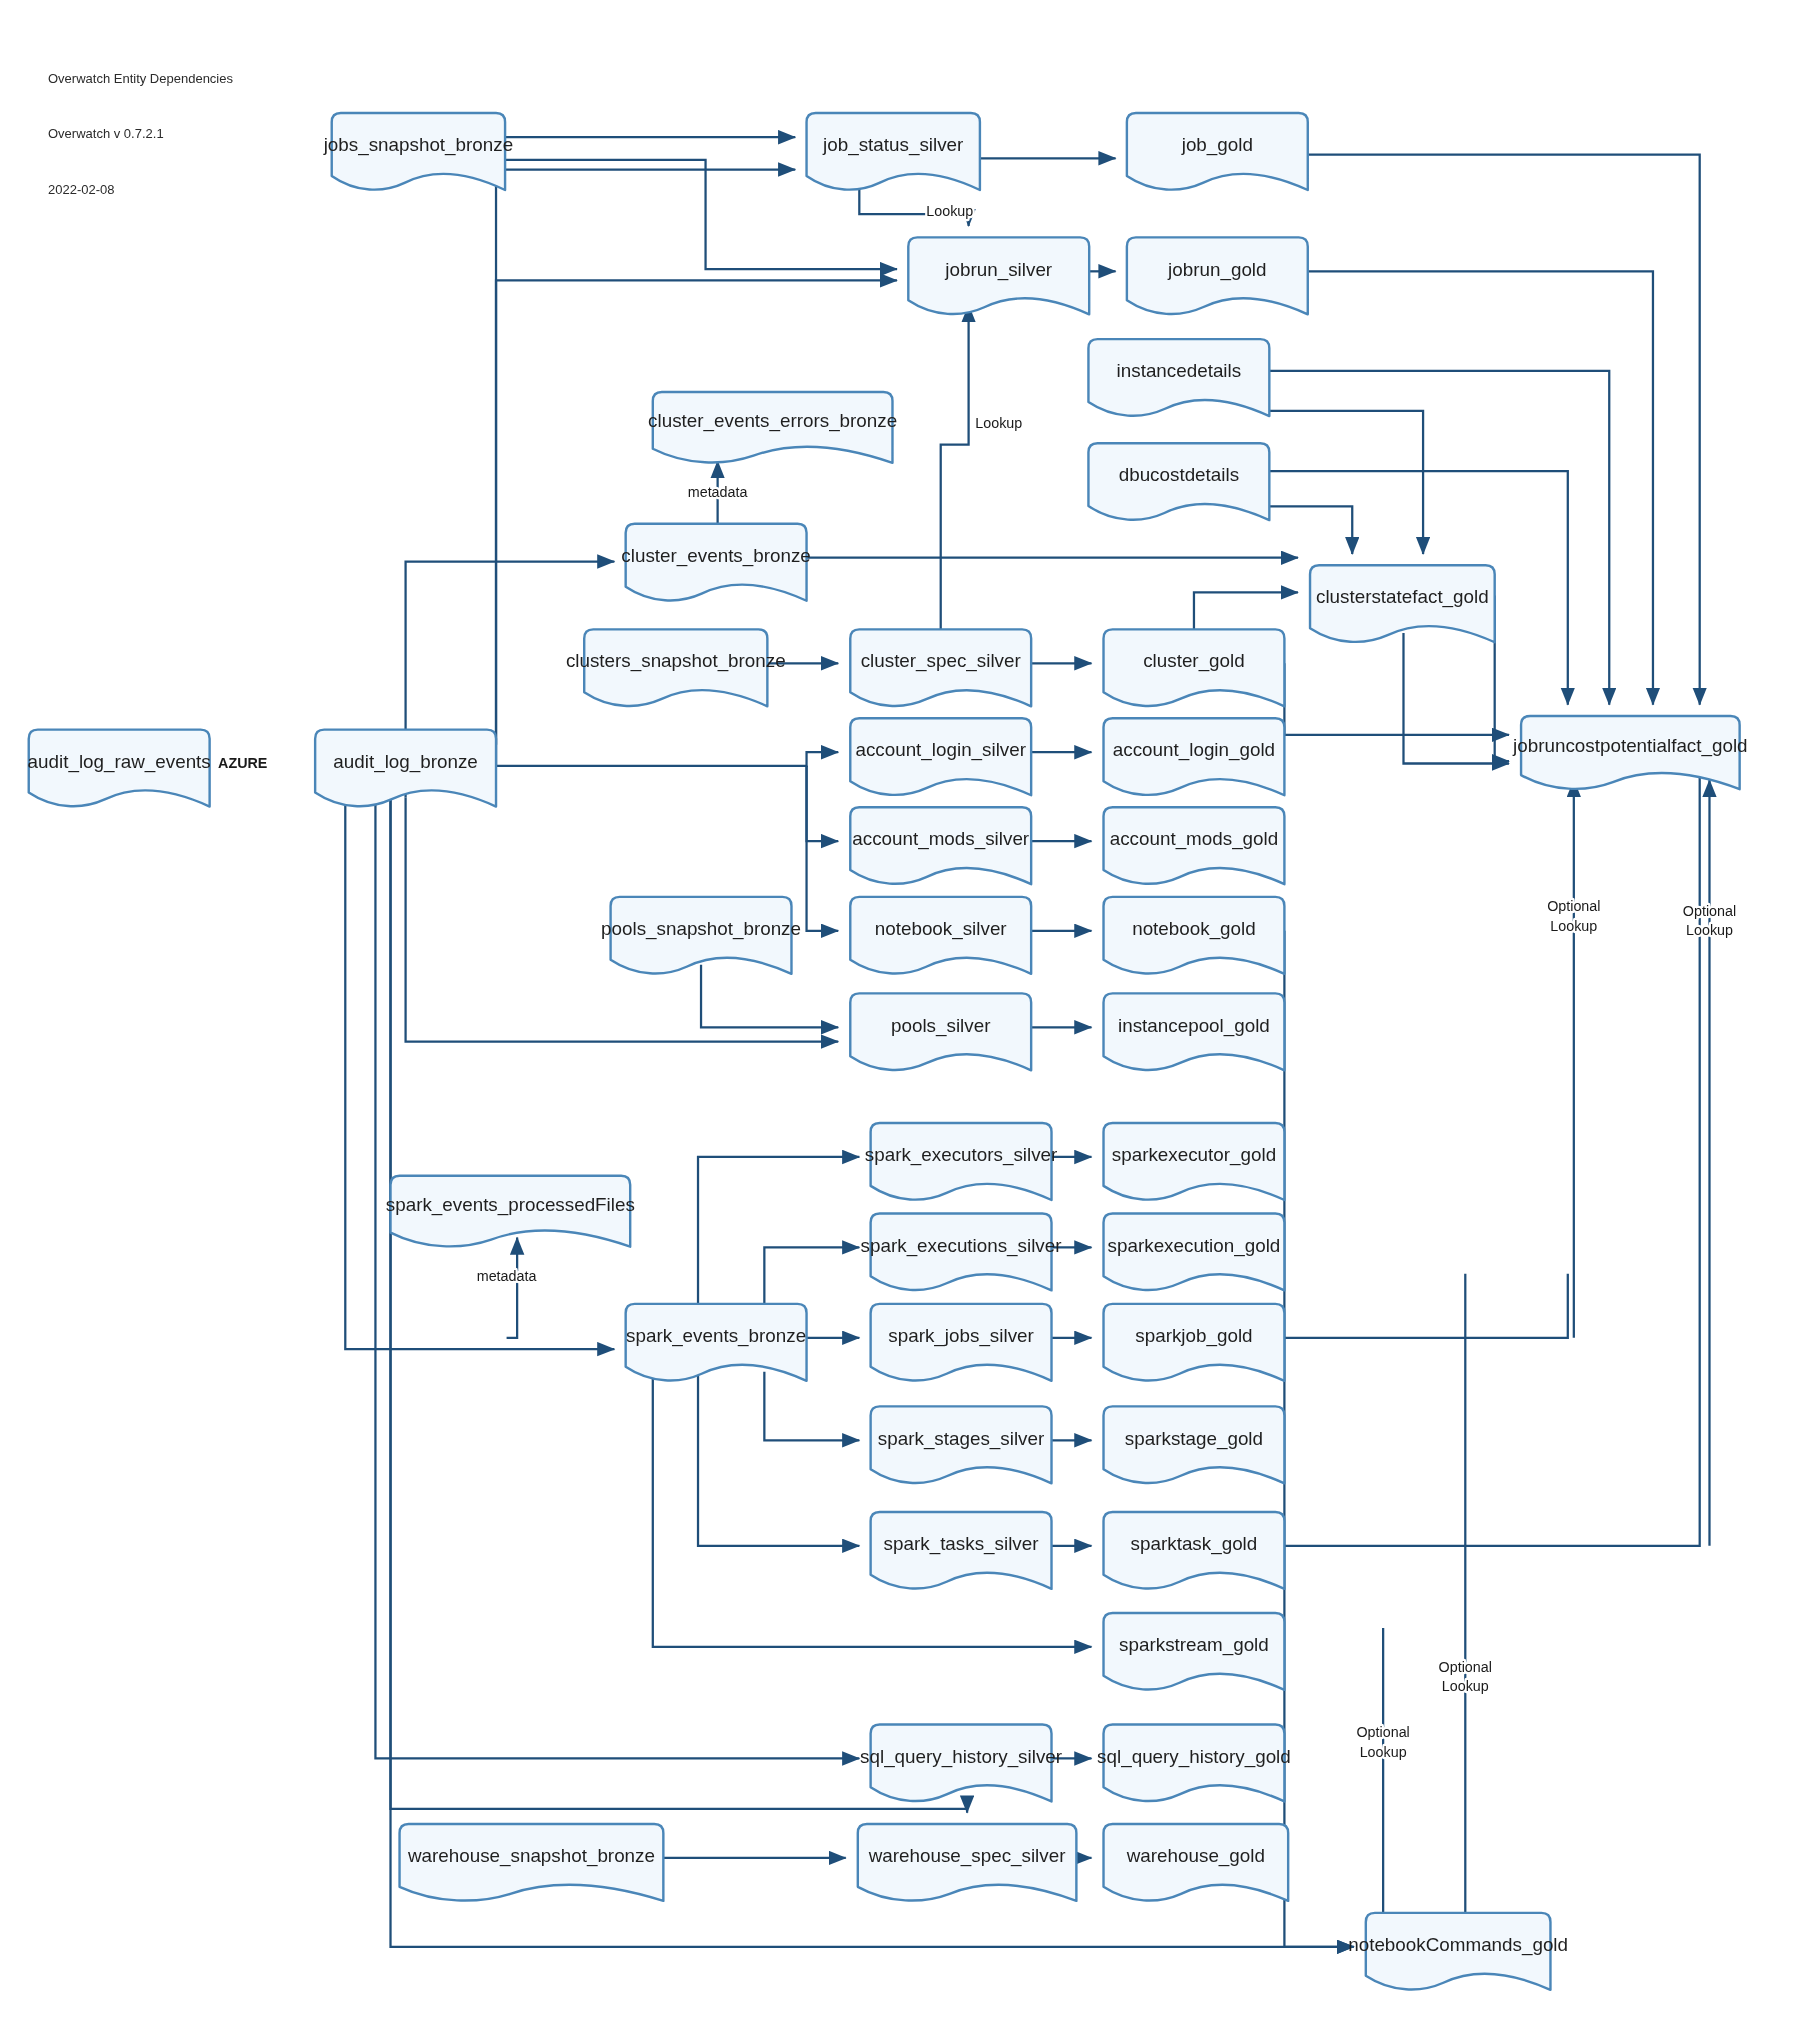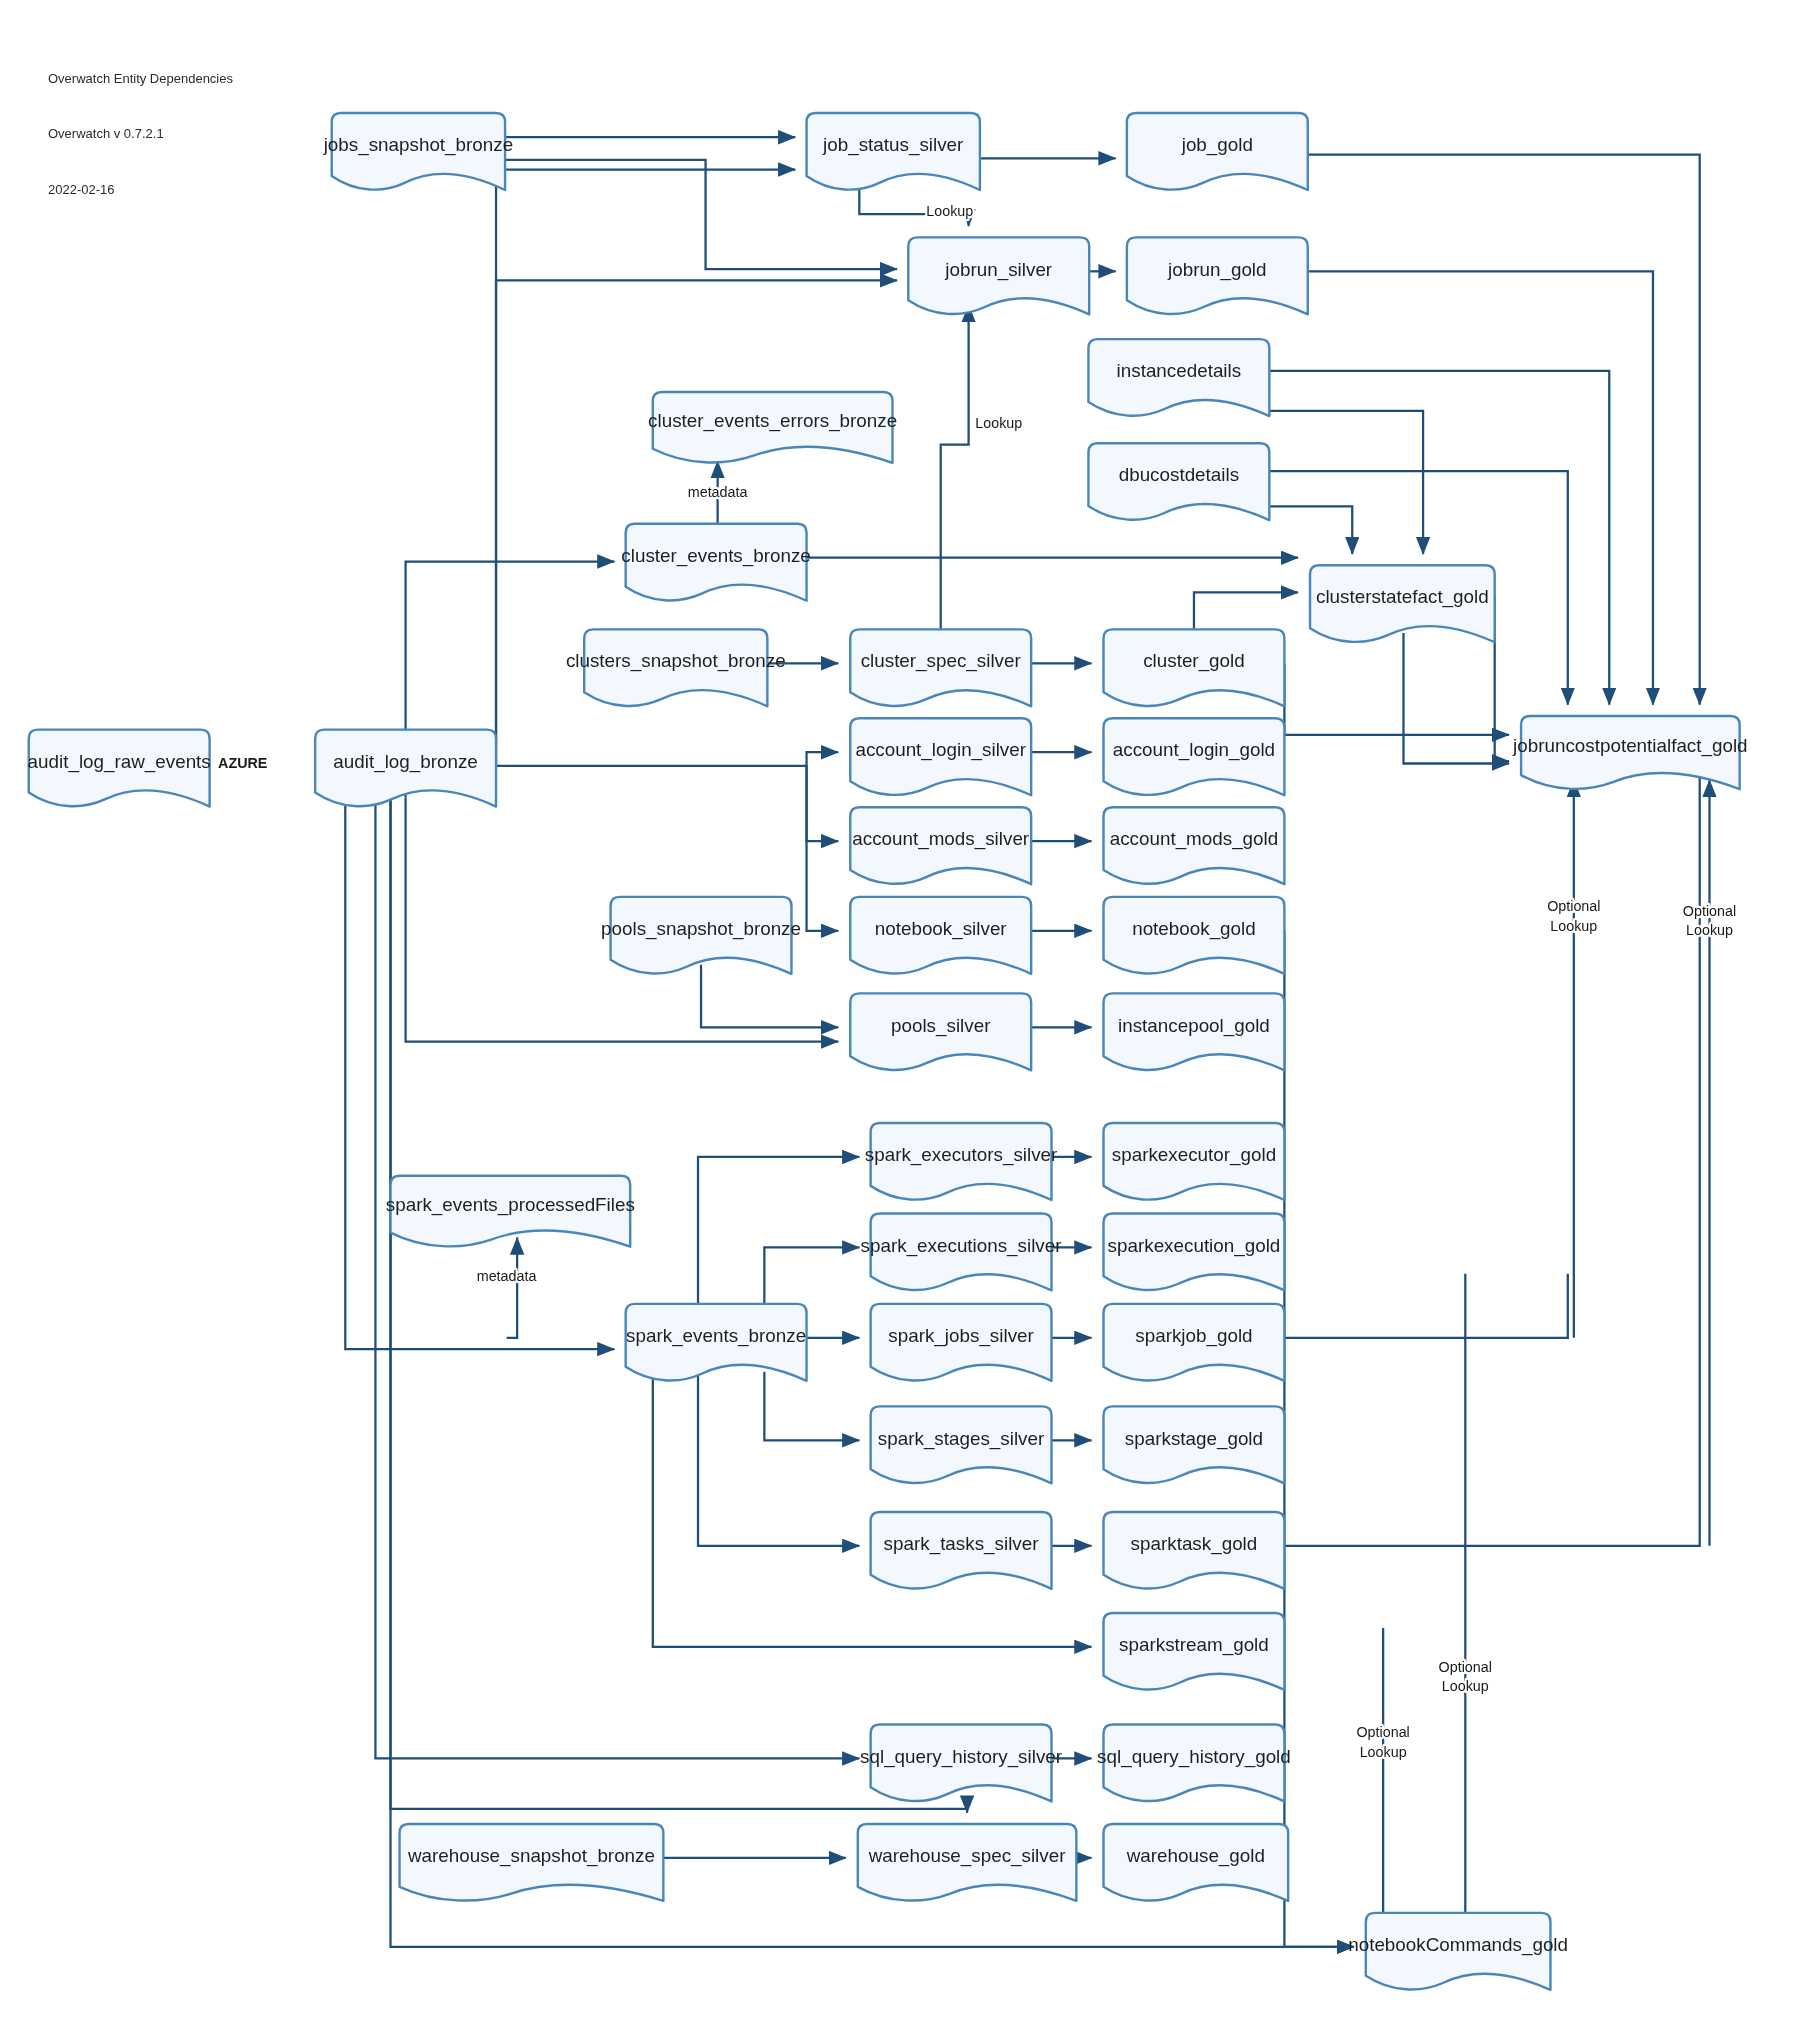--- a/index.html
+++ b/index.html
@@ -15,21 +15,21 @@
   .edge-label-bold{font-family:"Liberation Sans", sans-serif;font-size:19px;font-weight:bold;fill:#1a1a1a;text-anchor:middle;}
 </style>
 </head>
 <body>
 
 <div id="canvas">
 
   <div id="title-block">
     <div>Overwatch Entity Dependencies</div>
     <div>Overwatch v 0.7.2.1</div>
-    <div>2022-02-16</div>
+    <div>2022-02-08</div>
   </div>
 
   <svg class="diagram" viewBox="0 0 2380 2700" xmlns="http://www.w3.org/2000/svg">
     <defs>
       <marker id="arrowhead" markerWidth="9" markerHeight="9" refX="7.6" refY="3.2" orient="auto" markerUnits="strokeWidth">
         <path d="M0,0 L8,3.2 L0,6.4 z" fill="#1f4e79"></path>
       </marker>
     </defs>
     <g id="edge-layer">
         <path d="M670 182 H1055" class="edge" marker-end="url(#arrowhead)"></path>

